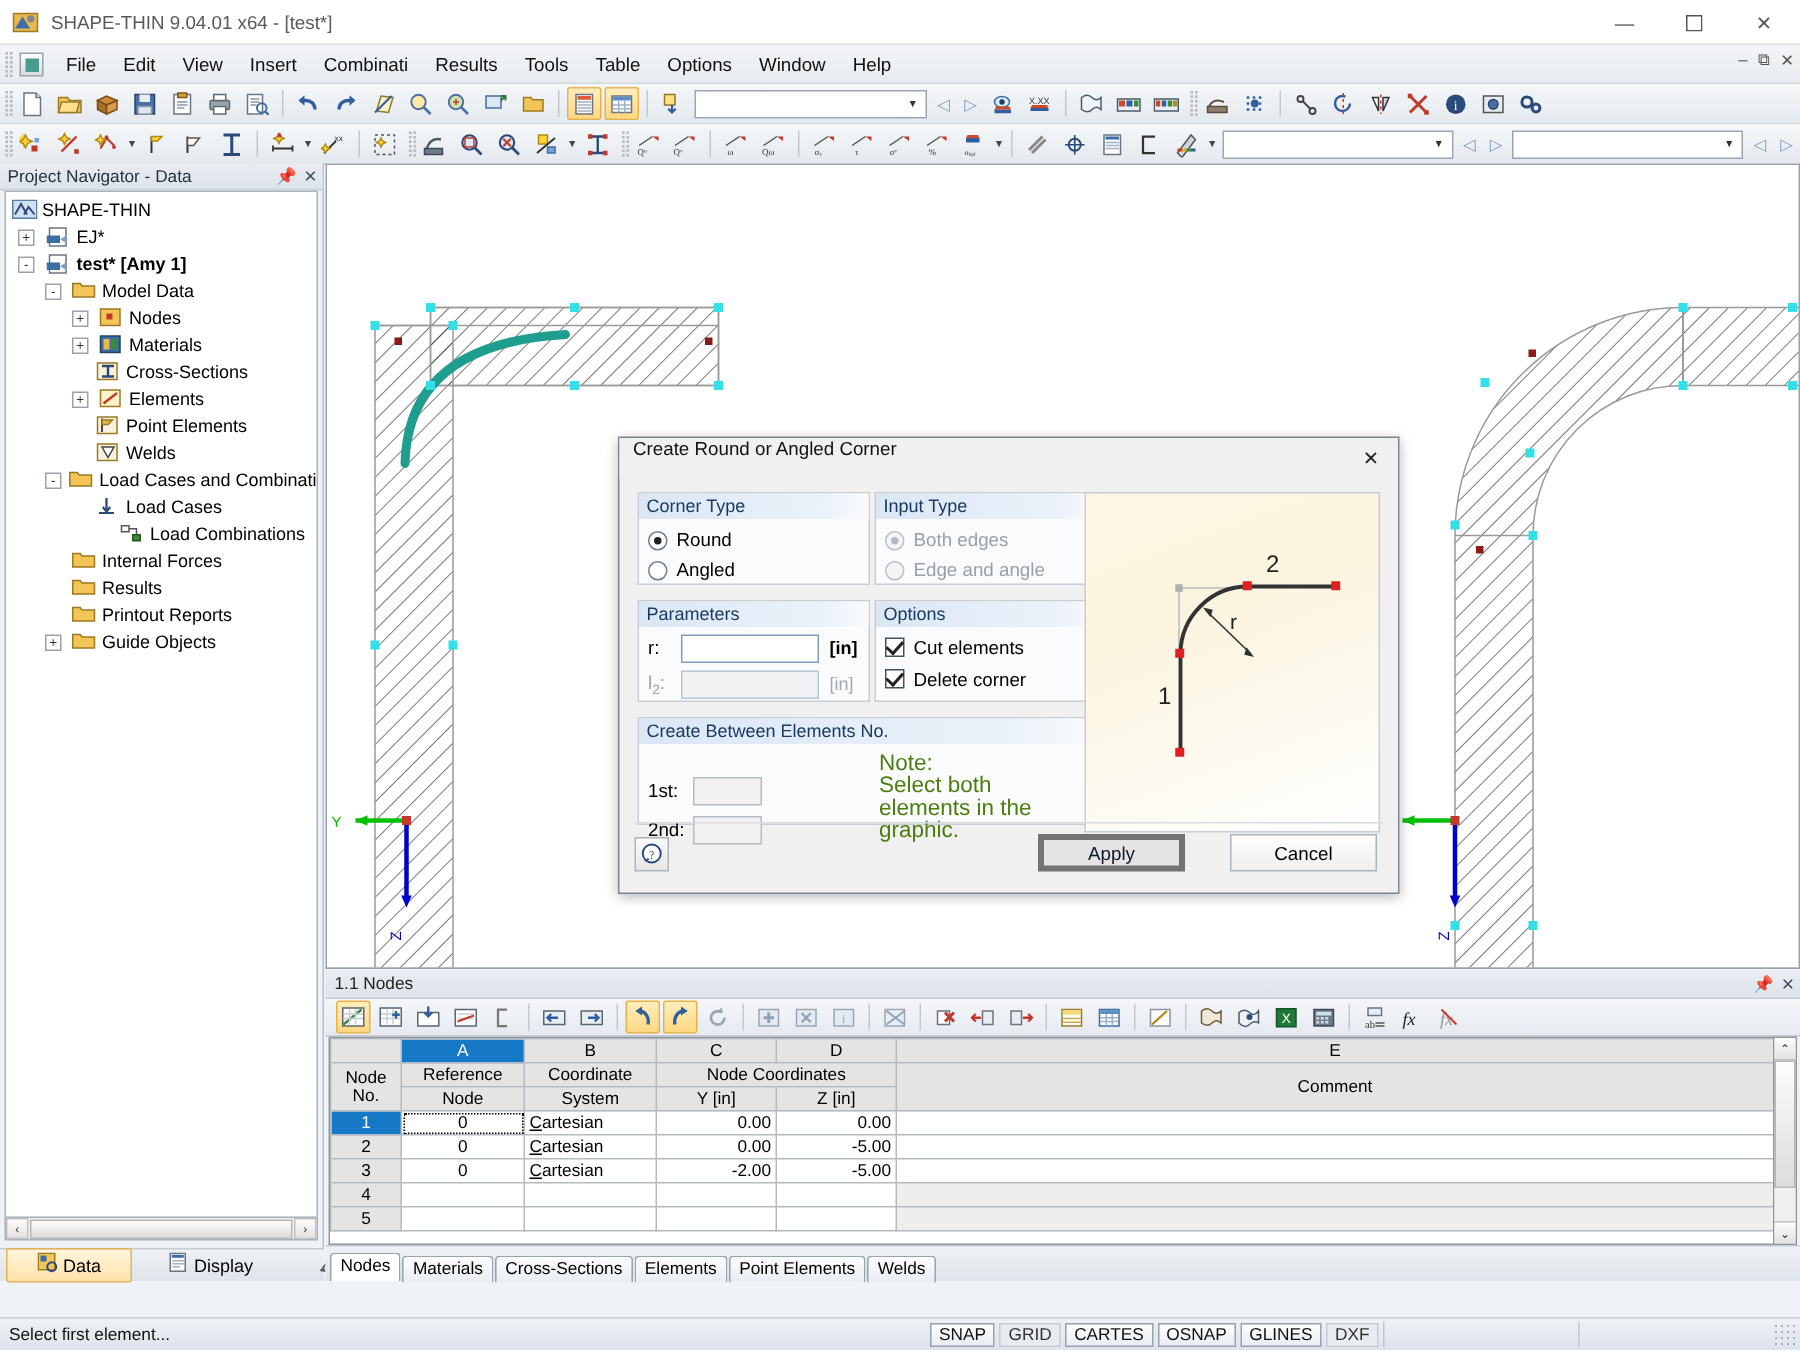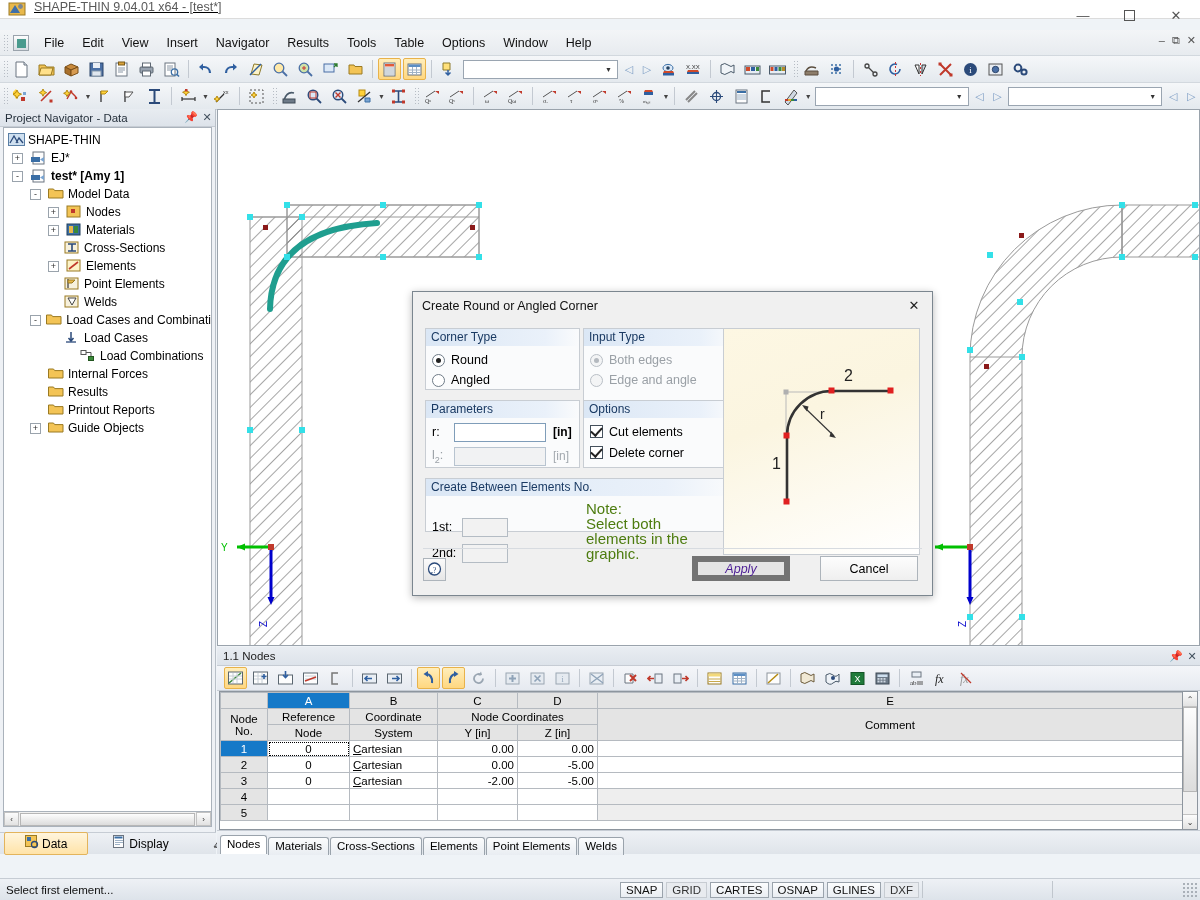--- a/index.html
+++ b/index.html
@@ -13,24 +13,24 @@
     background: #f0f0f0;
   }
   #app {
     position: relative;
     width: 1200px; height: 900px;
     background: #eff3f7;
   }
 
   
   .titlebar {
-    position: absolute; left:0; top:0; width:1200px; height:19px;
+    position: absolute; left:0; top:0; width:1200px; height:30px;
     background:#ffffff;
     border-bottom:1px solid #dcdcdc;
-    display:flex; text-decoration:underline;
+    display:flex; align-items:center;
   }
   .titlebar .tb-icon { margin-left:8px; width:18px; height:18px; position:relative; }
   .titlebar .tb-text {
     margin-left:8px; font-size:12.5px; color:#5a5a5a;
     font-family:"Liberation Sans", sans-serif;
   }
   .win-btns { position:absolute; right:0; top:0; height:30px; display:flex; }
   .win-btn {
     width:46px; height:30px; display:flex; align-items:center; justify-content:center;
     color:#555; font-size:13px;
@@ -194,21 +194,21 @@
     background-image:radial-gradient(circle,#a9b0b8 1px,transparent 1px);
     background-size:4px 4px; }
 
   
   .dialog {
     position:absolute; left:412px; top:291px; width:521px; height:305px;
     background:#f0f0f0; border:1px solid #7b868f;
     box-shadow:0 2px 8px rgba(0,0,0,.28);
   }
   .dlg-title {
-    height:27px; background:#f0f0f0; display:flex; align-items:center;
+    height:27px; background:#f0f0f0; display:flex; 
     padding-left:9px; font-size:12.5px; color:#111;
   }
   .dlg-title .sp{flex:1}
   .dlg-close{width:36px;height:26px;display:flex;align-items:center;justify-content:center;color:#222;font-size:13px;}
   .dlg-body{position:absolute;top:28px;left:0;width:519px;height:276px;}
   .gbox { position:absolute; background:#fafbfc; border:1px solid #c8cdd3; }
   .gbox .gbhdr {
     height:17px; background:linear-gradient(to right,#dbe7f5,#eaf1fa 78%, #fafbfc);
     color:#1a3a63; font-size:12px; padding-left:5px; line-height:17px;
   }
@@ -236,21 +236,21 @@
   .unit.dis{color:#a3a9af;font-weight:normal;}
   .elem-row{display:flex;align-items:center;height:26px;padding-left:6px;font-size:12.5px;}
   .elem-lbl{width:30px;}
   .elem-in{width:46px;height:19px;border:1px solid #b4bcc4;background:#f2f2f2;}
   .note{position:absolute;left:160px;top:22px;font-size:15px;line-height:15px;color:#4d7c0f;}
   .preview{position:absolute;right:0;top:0;width:197px;height:227px;border:1px solid #c8cdd3;
      background:linear-gradient(160deg,#fdf7e3 0%,#fbf5e0 38%,#ffffff 100%);}
   .dlg-sep{position:absolute;left:10px;right:10px;top:228px;height:1px;background:#d7dbe0;}
   .helpbtn{position:absolute;left:10px;top:238px;width:23px;height:23px;background:linear-gradient(#fbfbfb,#e6e6e6);border:1px solid #adb4bb;display:flex;align-items:center;justify-content:center;}
   .dbtn{position:absolute;top:236px;height:25px;width:98px;font-size:12.5px;display:flex;align-items:center;justify-content:center;border:1px solid #adb4bb;background:linear-gradient(#fcfcfc,#eaeaea);}
-  .dbtn.apply{right:142px;background:#e4e4e4;border:6px solid #737373;color:#4c1d95;font-style:italic;}
+  .dbtn.apply{right:142px;background:#e4e4e4;border:4px solid #737373;color:#0f172a;}
   .dbtn.cancel{right:14px;background:linear-gradient(#fdfdfd,#efefef);}
 </style>
 </head>
 <body>
 
 <div id="app">
 
   <div class="titlebar">
     <div class="tb-icon">
       <svg width="18" height="18" viewBox="0 0 18 18">
@@ -271,21 +271,21 @@
     </div>
   </div>
 
   <div class="menubar">
     <div class="grip"></div>
     <div class="menu-appicon"></div>
     <div class="menu-item">File</div>
     <div class="menu-item">Edit</div>
     <div class="menu-item">View</div>
     <div class="menu-item">Insert</div>
-    <div class="menu-item">Navigator</div>
+    <div class="menu-item">Combinati</div>
     <div class="menu-item">Results</div>
     <div class="menu-item">Tools</div>
     <div class="menu-item">Table</div>
     <div class="menu-item">Options</div>
     <div class="menu-item">Window</div>
     <div class="menu-item">Help</div>
     <div class="menu-right">
       <span>–</span>
       <span>⧉</span>
       <span>✕</span>
@@ -1392,21 +1392,21 @@
         <div class="radio-row" style="margin-top:4px">
           <span class="radio checked"></span>
           <span>Round</span>
         </div>
         <div class="radio-row">
           <span class="radio"></span>
           <span>Angled</span>
         </div>
       </div>
 
-      <div class="gbox" style="left:170px;top:8px;width:152px;height:73px;">
+      <div class="gbox" style="left:170px;top:8px;width:152px;height:62px;">
         <div class="gbhdr">Input Type</div>
         <div class="radio-row" style="margin-top:4px">
           <span class="radio dis checked"></span>
           <span class="dis-txt">Both edges</span>
         </div>
         <div class="radio-row">
           <span class="radio dis"></span>
           <span class="dis-txt">Edge and angle</span>
         </div>
       </div>
@@ -1444,21 +1444,21 @@
         <div class="chk-row" style="margin-top:3px">
           <span class="chk checked"></span>
           <span>Cut elements</span>
         </div>
         <div class="chk-row">
           <span class="chk checked"></span>
           <span>Delete corner</span>
         </div>
       </div>
 
-      <div class="gbox" style="left:12px;top:158px;width:310px;height:54px;">
+      <div class="gbox" style="left:12px;top:158px;width:310px;height:72px;">
         <div class="gbhdr">Create Between Elements No.</div>
         <div class="elem-row" style="margin-top:18px">
           <span class="elem-lbl">1st:</span>
           <span class="elem-in"></span>
         </div>
         <div class="elem-row">
           <span class="elem-lbl">2nd:</span>
           <span class="elem-in"></span>
         </div>
         <div class="note">

